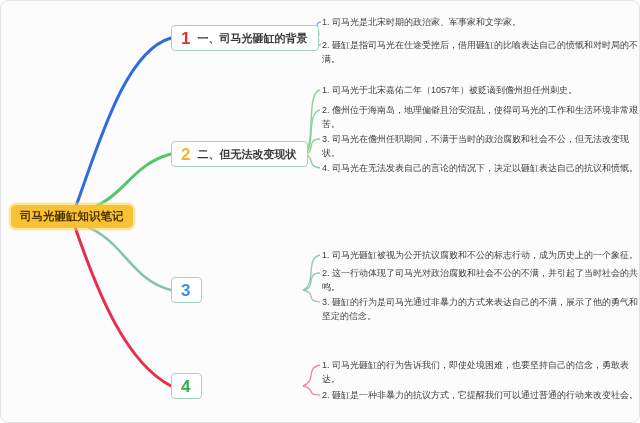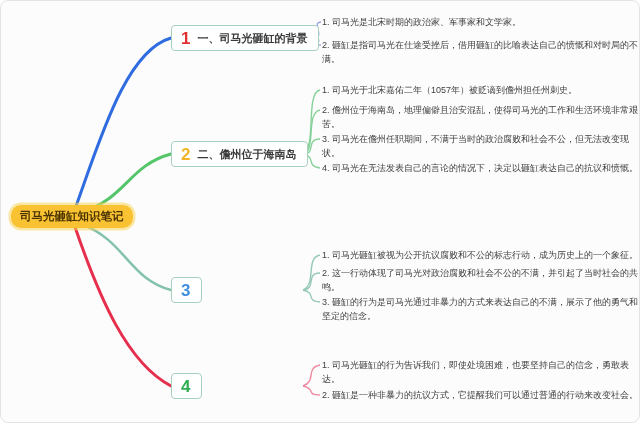--- a/index.html
+++ b/index.html
@@ -10,21 +10,21 @@
     border:1px solid #e3e3e3;
     border-radius:8px;
     overflow:hidden;
     font-family:"Liberation Sans","DejaVu Sans",sans-serif;
     box-sizing:border-box;
   }
   .connector-layer{position:absolute;left:0;top:0;width:640px;height:423px;z-index:1;}
   .root-node{
     position:absolute;left:10px;top:204px;z-index:3;
     padding:4px 9px;
-    border-radius:10px;
+    border-radius:5px;
     font-size:11.5px;font-weight:bold;color:#4a3300;
     white-space:nowrap;
     box-shadow:0 0 0 2.5px rgba(250,214,92,.55);
     cursor:default;
   }
   .branch-node{
     position:absolute;left:170px;z-index:3;
     display:flex;align-items:center;gap:7px;
     background:#ffffff;
     border:1px solid #a6cfbc;
@@ -74,21 +74,21 @@
 
   <div class="branch-node b1">
     <span class="num" style="color:#e03131;">1</span>
     <span class="lbl">一、司马光砸缸的背景</span>
   </div>
   <div class="leaf" style="top:14px;">1. 司马光是北宋时期的政治家、军事家和文学家。</div>
   <div class="leaf" style="top:37px;">2. 砸缸是指司马光在仕途受挫后，借用砸缸的比喻表达自己的愤慨和对时局的不满。</div>
 
   <div class="branch-node b2">
     <span class="num" style="color:#f2b52a;">2</span>
-    <span class="lbl">二、儋州位于海南岛</span>
+    <span class="lbl">二、但无法改变现状</span>
   </div>
   <div class="leaf" style="top:82px;">1. 司马光于北宋嘉佑二年（1057年）被贬谪到儋州担任州刺史。</div>
   <div class="leaf" style="top:102px;">2. 儋州位于海南岛，地理偏僻且治安混乱，使得司马光的工作和生活环境非常艰苦。</div>
   <div class="leaf" style="top:131px;">3. 司马光在儋州任职期间，不满于当时的政治腐败和社会不公，但无法改变现状。</div>
   <div class="leaf" style="top:160px;">4. 司马光在无法发表自己的言论的情况下，决定以砸缸表达自己的抗议和愤慨。</div>
 
   <div class="branch-node b3">
     <span class="num" style="color:#3f8fdd;">3</span>
   </div>
   <div class="leaf" style="top:247px;">1. 司马光砸缸被视为公开抗议腐败和不公的标志行动，成为历史上的一个象征。</div>

